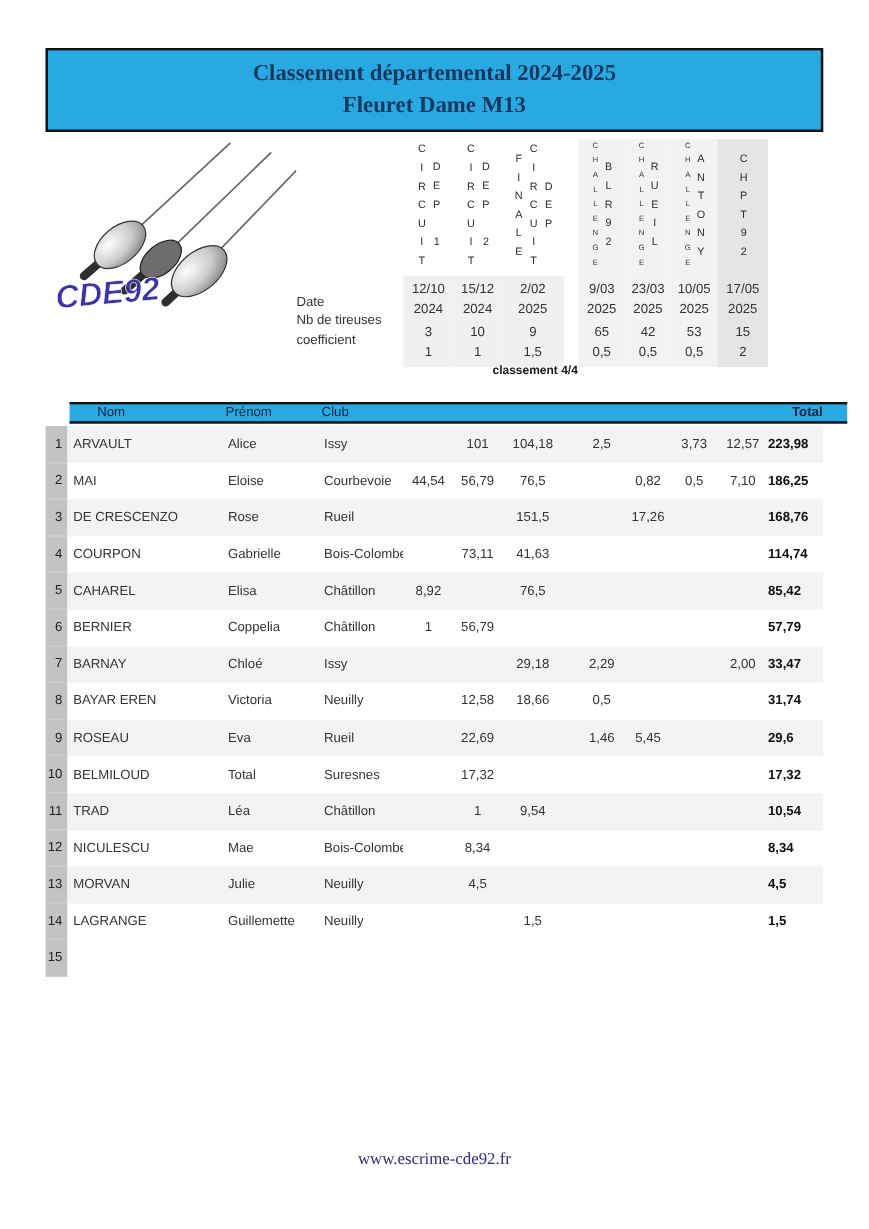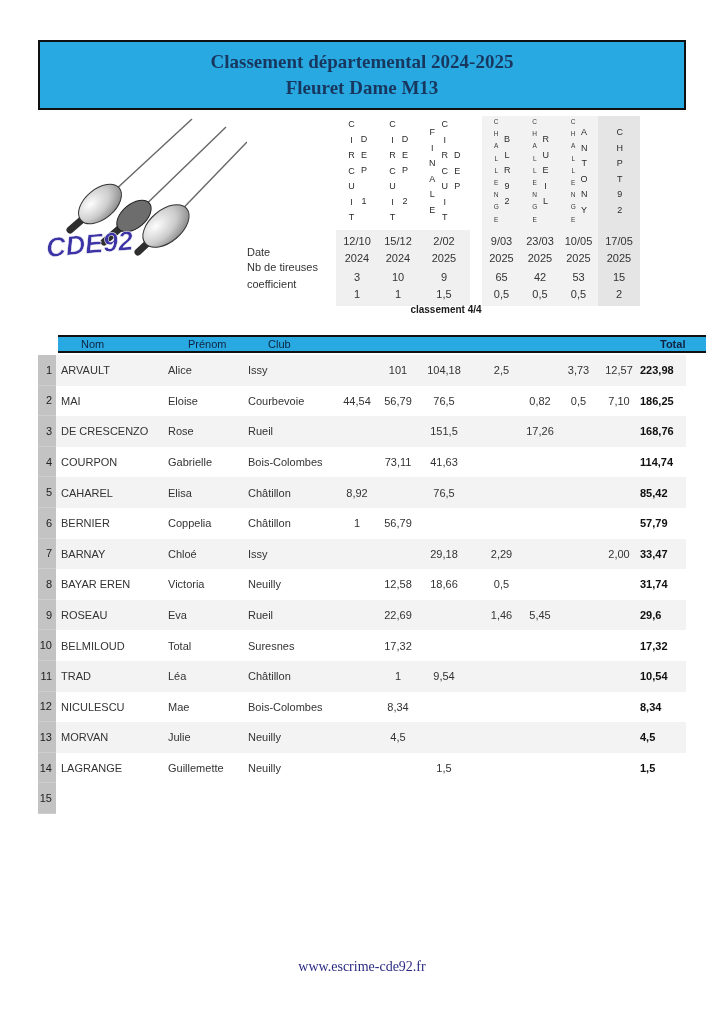--- a/index.html
+++ b/index.html
@@ -47,21 +47,21 @@
   .h-pre,.h-club{padding-left:2px;}
   .h-tot{text-align:right;padding-right:26px;font-weight:bold;}
 
   .tbody{position:absolute;left:38px;top:355px;width:648px;}
   .trow{height:30.6px;align-items:center;font-size:11px;color:#333;}
   .trow.alt{background:#F3F3F3;}
   .c{overflow:hidden;white-space:nowrap;}
   .c.num{background:#C3C3C3;height:100%;display:flex;align-items:center;justify-content:flex-end;
          padding-right:4px;box-sizing:border-box;color:#222;border-bottom:1px solid #cecece;}
   .c.nom{padding-left:5px;}
-  .c.pre,.c.club{padding-left:2px;}
+  .c.pre,.c.club{padding-left:2px;margin-left:22px;}
   .c.sc{text-align:center;}
   .c.tot{text-align:left;padding-right:13px;font-weight:bold;color:#101010;}
 
   
   .footer{position:absolute;left:0;top:958px;width:724px;text-align:center;
           font-family:"Liberation Serif","DejaVu Serif",serif;font-size:14px;line-height:17px;color:#2B2B84;}
   .footer .flink{cursor:pointer;}
 </style>
 </head>
 <body>

